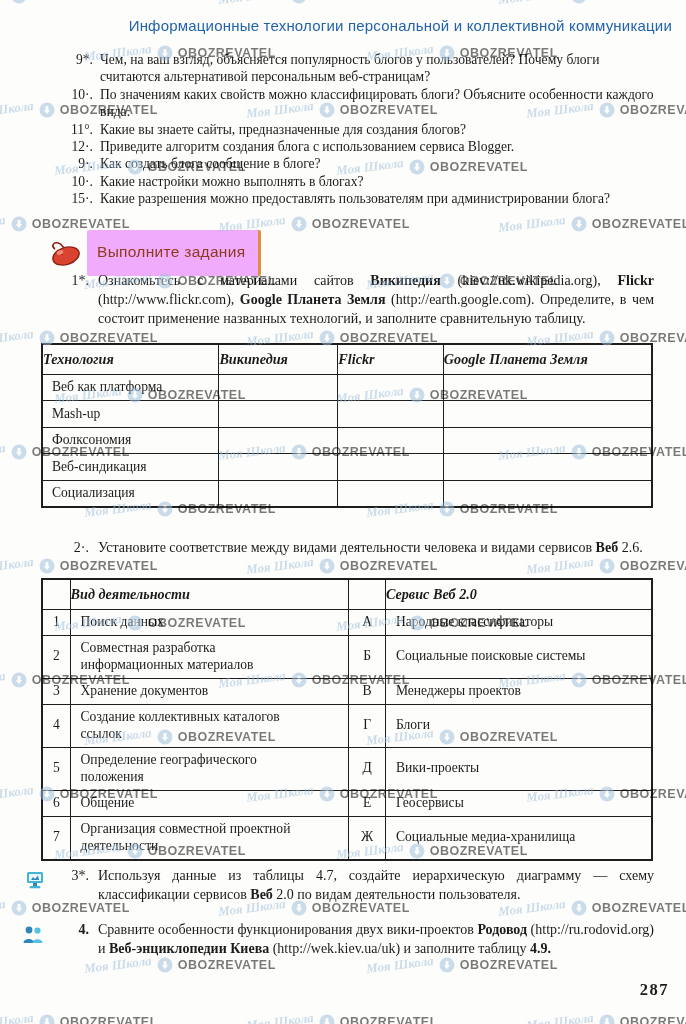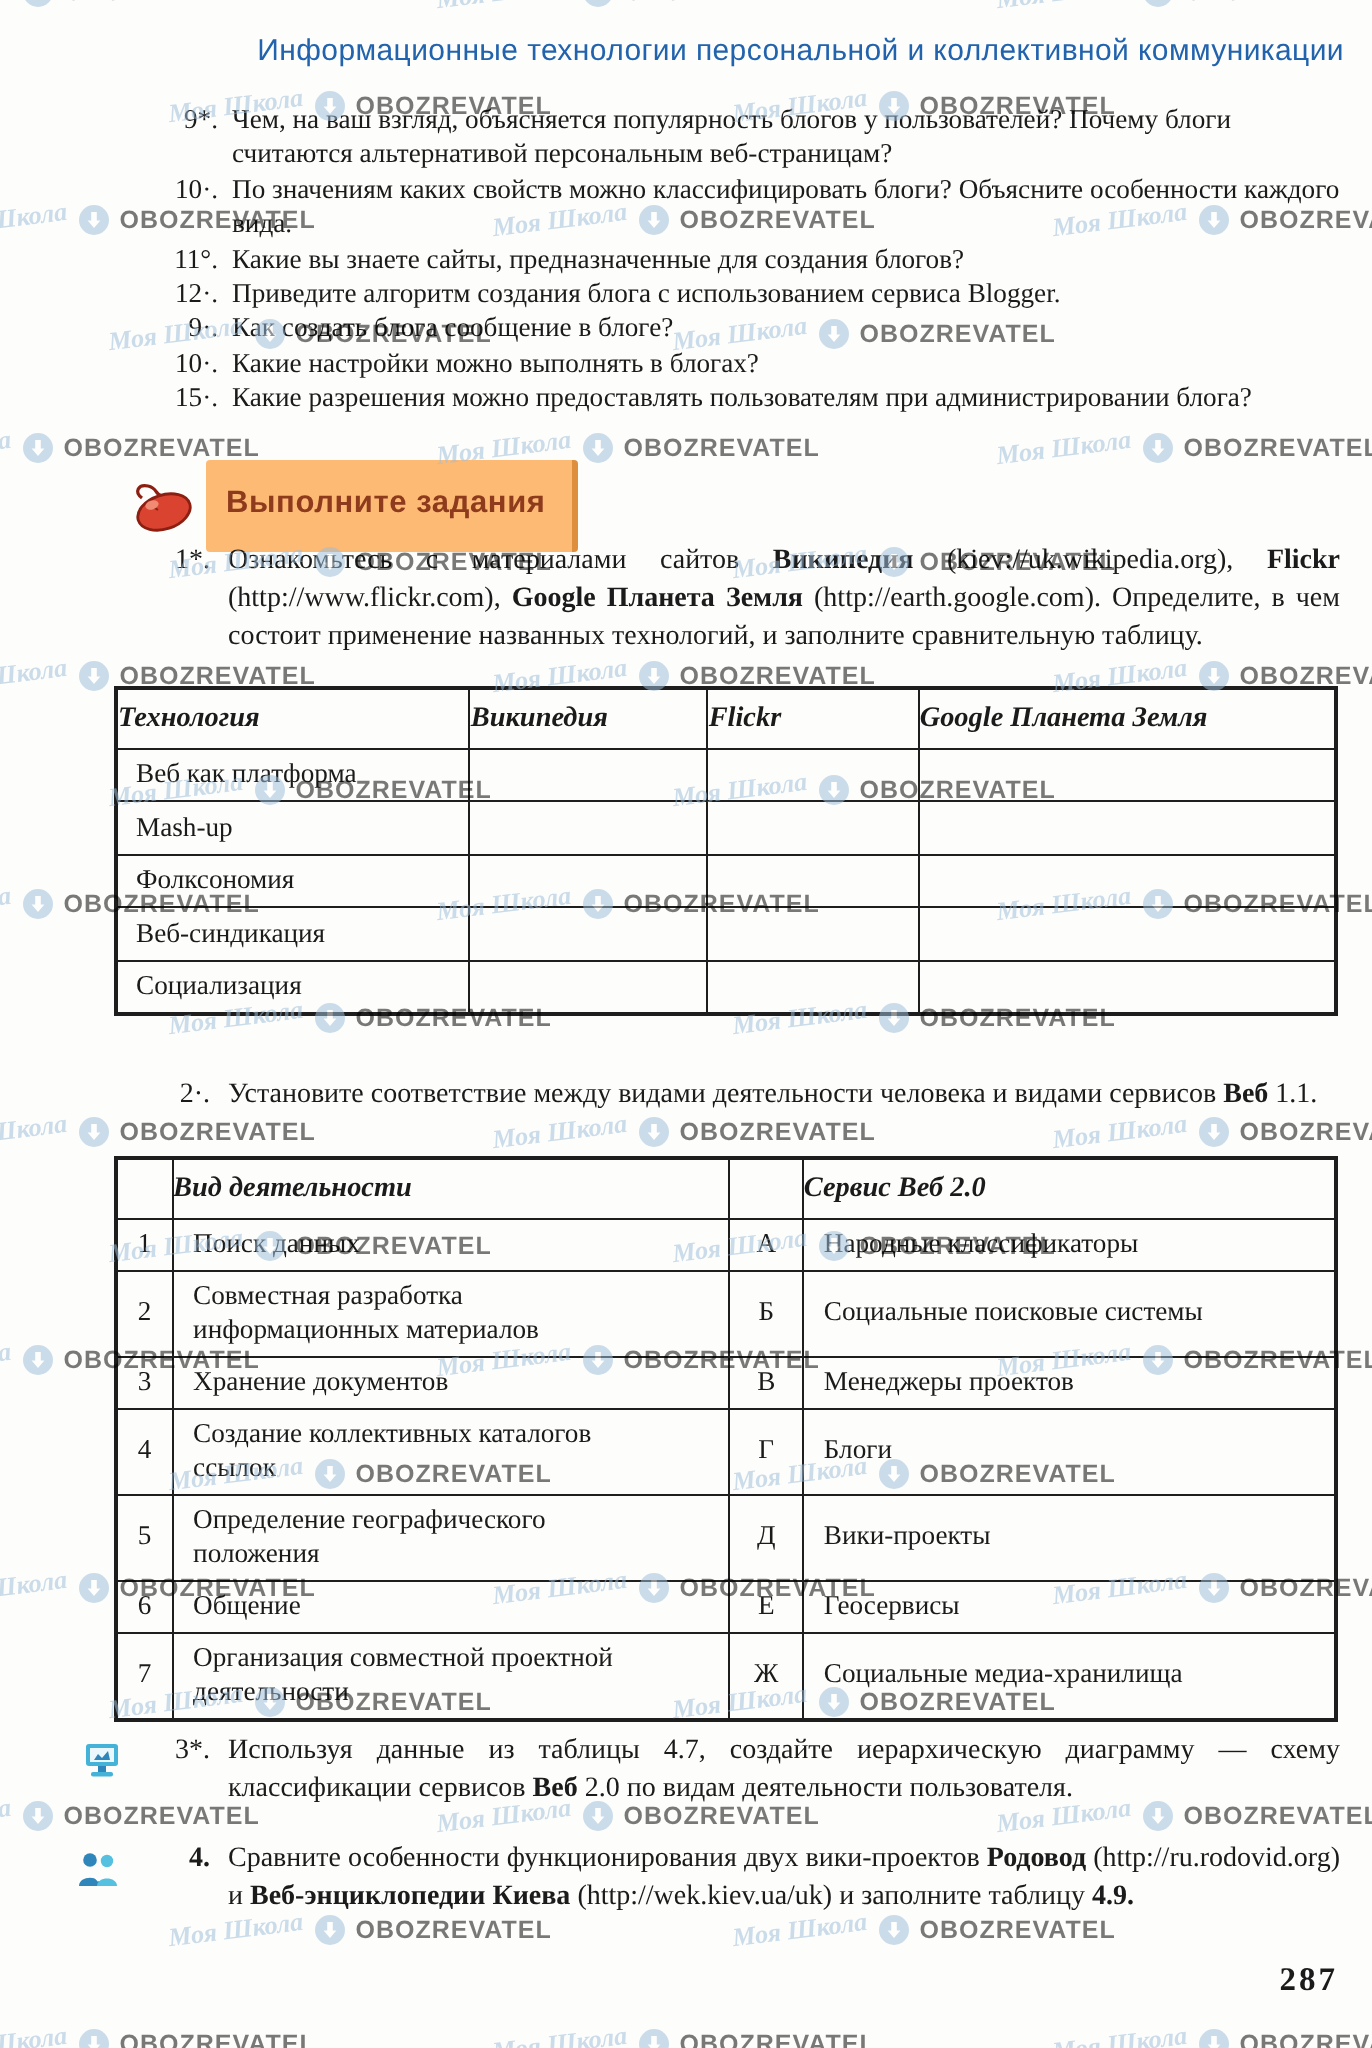--- a/index.html
+++ b/index.html
@@ -2,42 +2,42 @@
 <html><head>
 <meta charset="utf-8">
 <style>
   * { margin:0; padding:0; box-sizing:border-box; }
   html,body { background:#e8e8e8; }
   .page {
     position:relative; width:686px; height:1024px; margin:0 auto;
     background:#fdfdfb; overflow:hidden;
     font-family:"Liberation Serif", serif; color:#1b1b1b;
   }
-  .content { position:absolute; inset:0; z-index:1;margin-left:16px; }
+  .content { position:absolute; inset:0; z-index:1; }
 
   .page-title {
     position:absolute; top:17px; right:14px;
     font-family:"Liberation Sans", sans-serif;
     font-size:15px; color:#2263ae; letter-spacing:.2px;
   }
 
   .questions {
     position:absolute; top:51px; left:40px; width:618px;
     list-style:none; font-size:13.6px; line-height:17.4px;
   }
   .q-item { display:flex; }
   .q-num { flex:0 0 60px; text-align:right; padding-right:7px; white-space:pre; }
   .q-text { flex:1; }
 
   .task-banner { position:absolute; top:236px; left:40px; height:33px; display:flex; align-items:center; }
   .mouse-box { width:47px; display:flex; justify-content:center; align-items:center; }
   .banner-label {
-    background:#fdba74; border-right:3px solid #dd8f3e; border-radius:2px;
+    background:#f0abfc; border-right:3px solid #dd8f3e; border-radius:2px;
     height:46px; display:flex; align-items:center; padding:0 13px 2px 10px;
-    font-family:"Liberation Sans", sans-serif; font-weight:bold;
+    font-family:"Liberation Sans", sans-serif; font-weight:normal;
     font-size:15.5px; color:#8d3a1d; letter-spacing:.3px;
   }
 
   .task { position:absolute; left:40px; width:614px; font-size:14px; line-height:19px; display:flex; }
   .t-num { flex:0 0 58px; text-align:right; padding-right:9px; white-space:pre; }
   .t-num.bold { font-weight:bold; }
   .t-text { flex:1; }
   .just { text-align:justify; }
   .task b { font-weight:bold; }
   .task-1 { top:271px; }
@@ -184,21 +184,21 @@
             <td class="row-label">Социализация</td>
             <td></td>
             <td></td>
             <td></td>
           </tr>
         </tbody>
     </table>
 
     <div class="task task-2">
       <span class="t-num">2·.</span>
-      <span class="t-text"><span>Установите соответствие между видами деятельности человека и видами сервисов </span><b>Веб</b><span> 1.1.</span></span>
+      <span class="t-text"><span>Установите соответствие между видами деятельности человека и видами сервисов </span><b>Веб</b><span> 2.6.</span></span>
     </div>
 
     <table class="tbl tbl-2">
       <colgroup>
           <col style="width:4.6%">
           <col style="width:45.7%">
           <col style="width:6%">
           <col style="width:43.7%">
         </colgroup>
       <thead>

